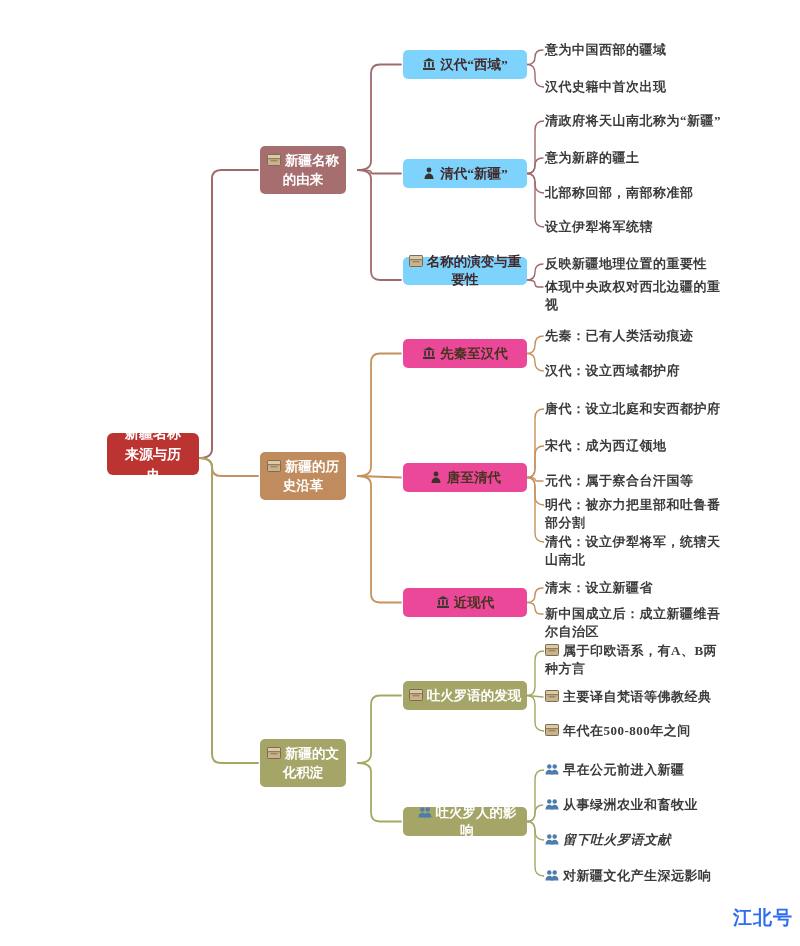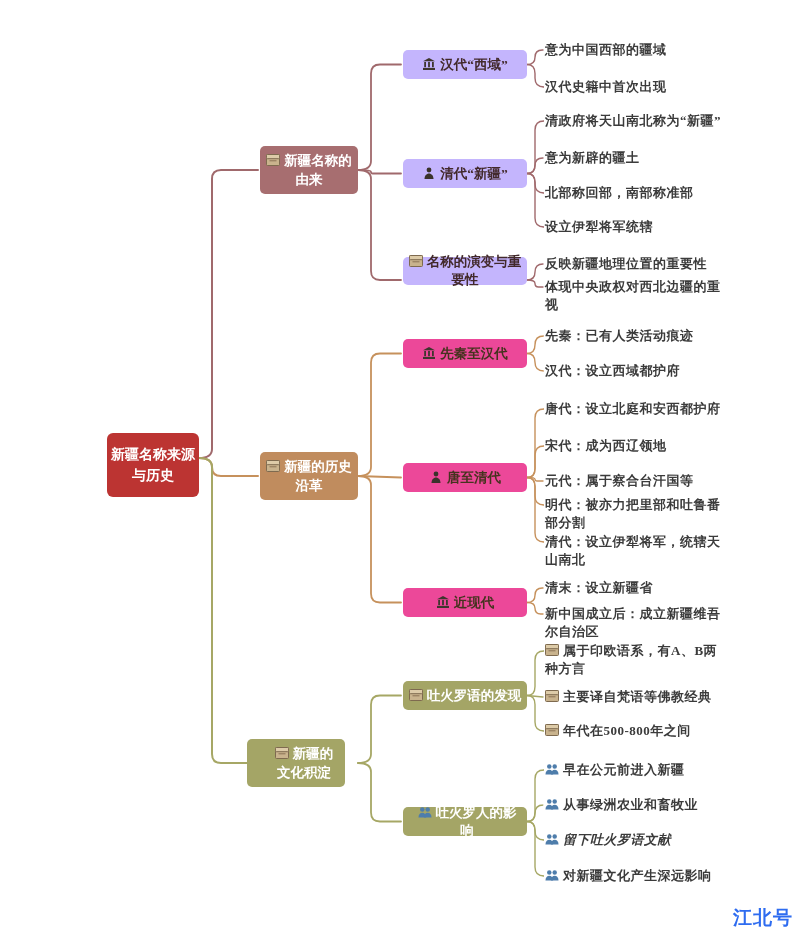--- a/index.html
+++ b/index.html
@@ -2,30 +2,30 @@
 <html><head>
 <meta charset="utf-8">
 <style>
   html,body{margin:0;padding:0;background:#ffffff;}
   .canvas{position:relative;width:800px;height:946px;background:#ffffff;overflow:hidden;
           font-family:"Liberation Serif","DejaVu Serif",serif;}
   #wires{position:absolute;left:0;top:0;width:800px;height:946px;pointer-events:none;}
   .node{position:absolute;box-sizing:border-box;display:flex;align-items:center;justify-content:center;
         text-align:center;border-radius:5px;font-weight:700;cursor:default;}
   
-  #n-root{left:107px;top:433px;width:92px;height:64px;padding:0 4px;background:#bc3432;
+  #n-root{left:107px;top:433px;width:92px;height:42px;padding:0 15px;background:#bc3432;
           color:#ffffff;font-size:14px;line-height:21px;border-radius:6px;}
   
-  .header{width:98px;height:48px;padding:0 6px;color:#ffffff;font-size:13.5px;line-height:19px;}
+  .header{width:86px;height:48px;padding:0 6px;color:#ffffff;font-size:13.5px;line-height:19px;}
   #n-b1{left:260px;top:146px;background:#a76e70;}
   #n-b2{left:260px;top:452px;background:#c08c5e;}
-  #n-b3{left:247px;top:739px;background:#a4a566;padding-left:22px;}
+  #n-b3{left:260px;top:739px;background:#a4a566;}
   
   .sub{left:403px;width:124px;height:29px;padding:0 4px;font-size:13.5px;line-height:18px;}
-  .sub.mauve{background:#c4b5fd;color:#42292b;}
+  .sub.mauve{background:#7dd3fc;color:#42292b;}
   .sub.tan{background:#ec4899;color:#46331f;}
   .sub.olive{background:#a4a566;color:#ffffff;}
   #n-s11{top:50px;}  #n-s12{top:159px;}  #n-s13{top:257px;height:28px;}
   #n-s21{top:339px;} #n-s22{top:463px;text-align:right;}  #n-s23{top:588px;}
   #n-s31{top:681px;} #n-s32{top:807px;padding-left:8px;}
   
   .leaf{position:absolute;left:545px;font-size:13px;line-height:18px;font-weight:700;
         color:#3b3b3b;letter-spacing:0.5px;cursor:default;}
   .leaf.wrap{max-width:182px;}
   .leaf.nowrap{white-space:nowrap;}

